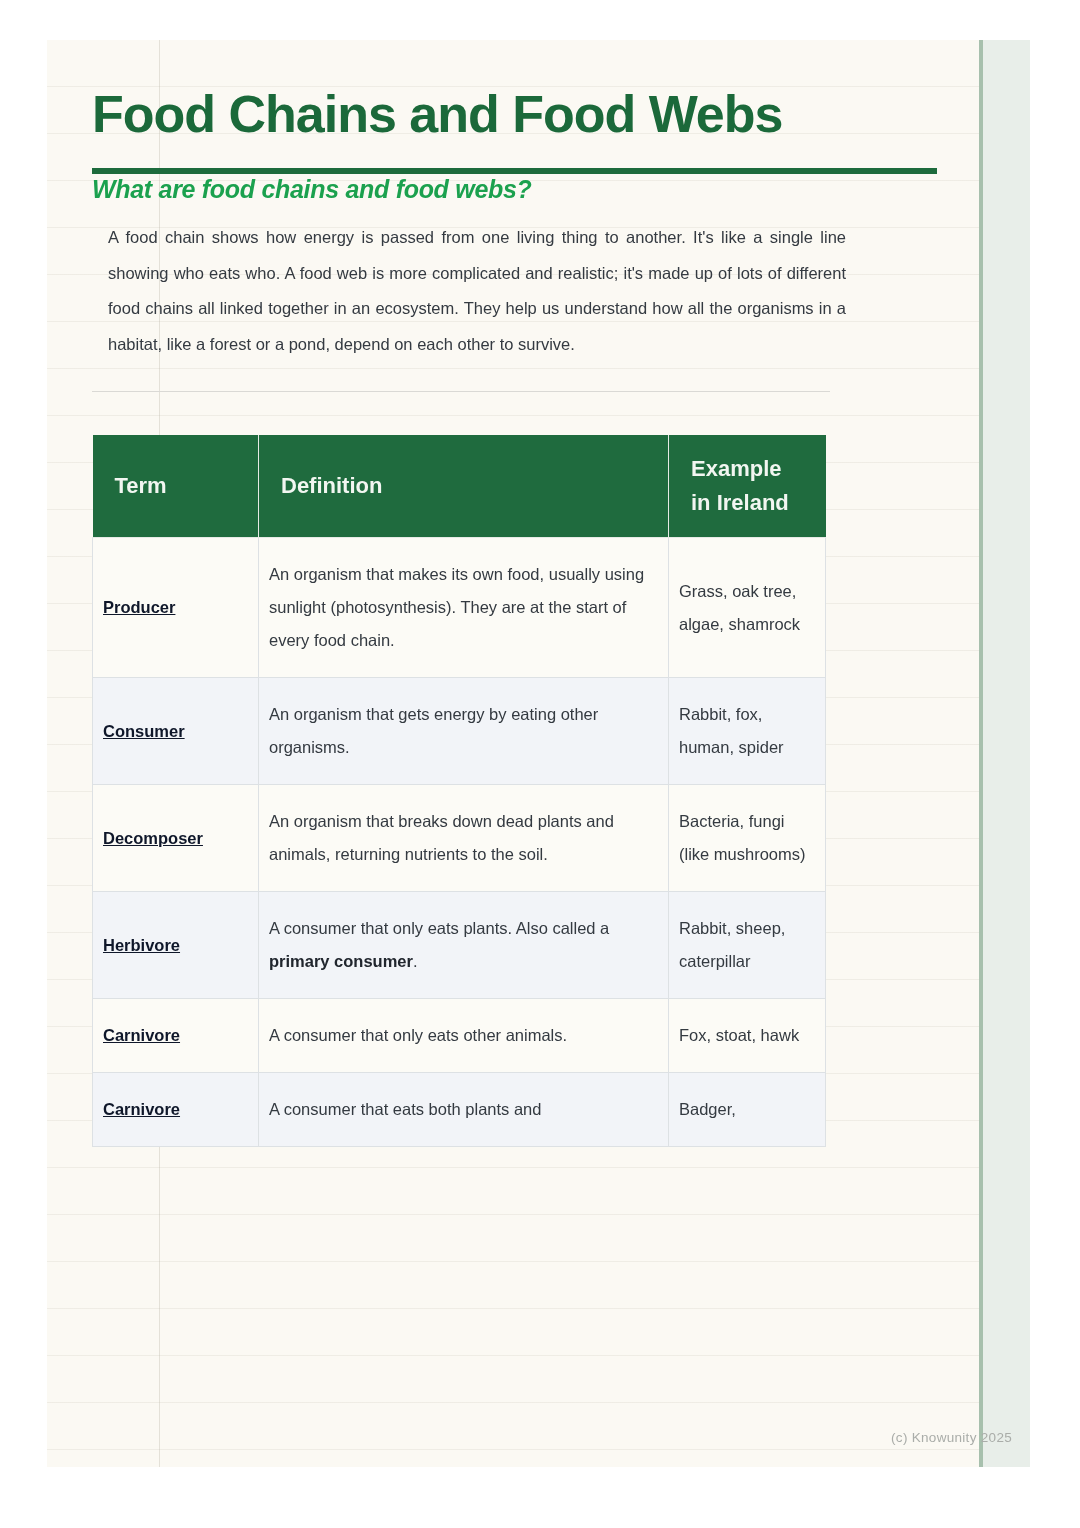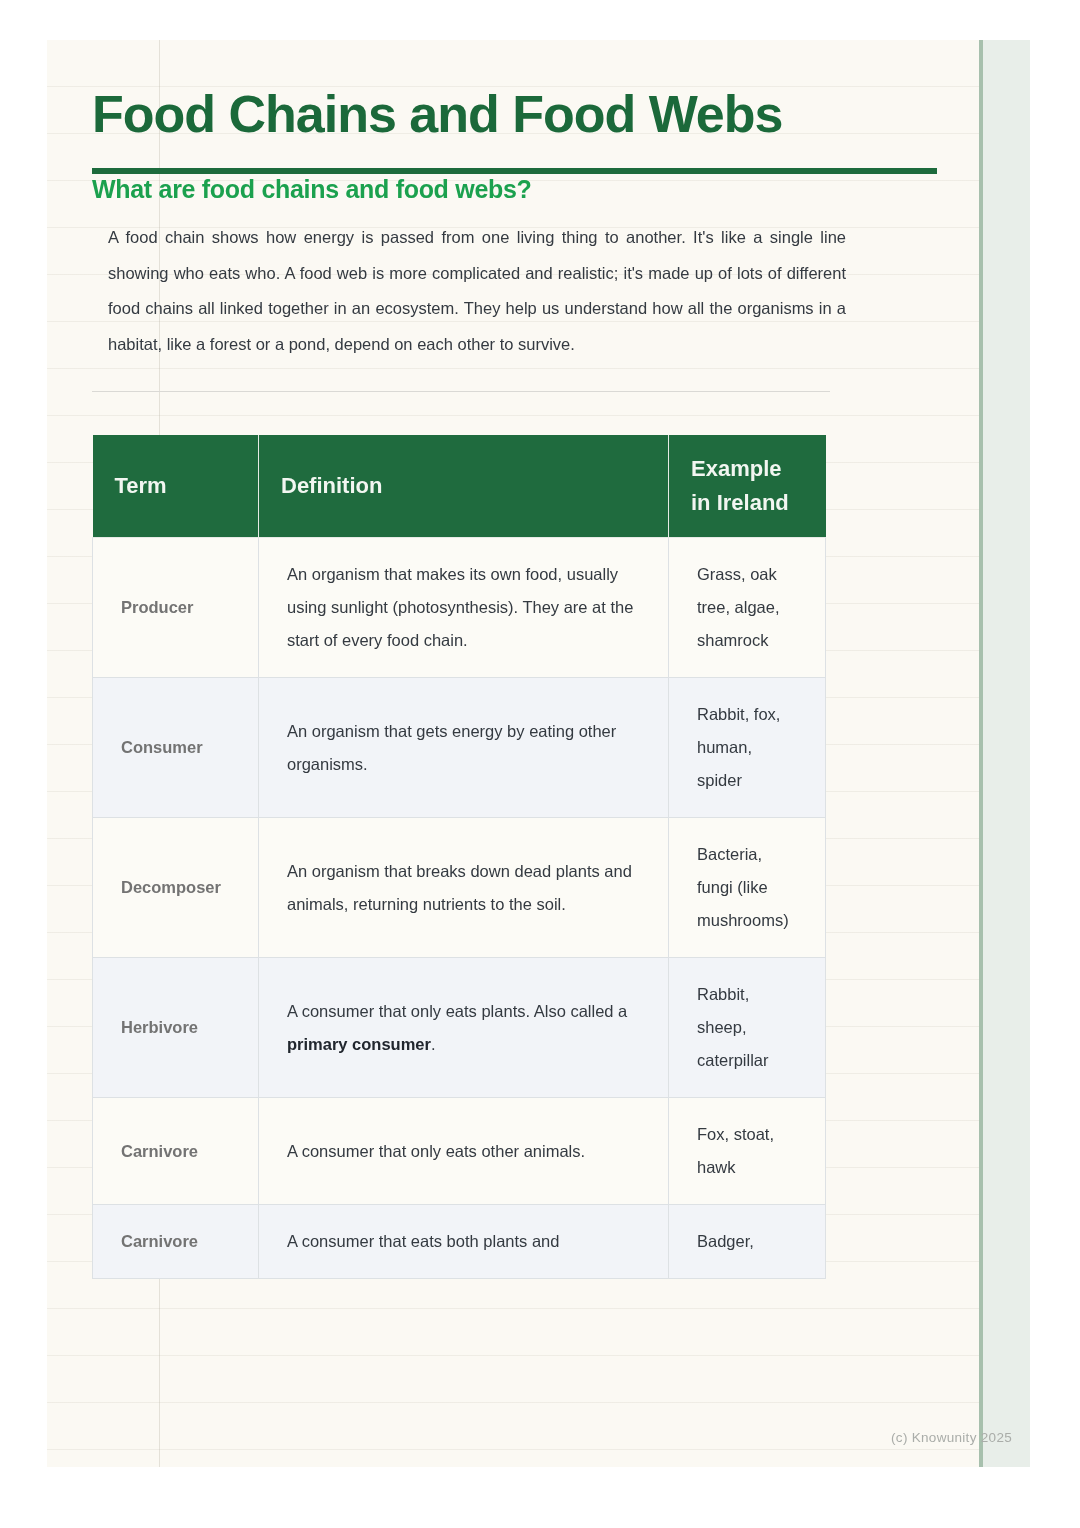--- a/index.html
+++ b/index.html
@@ -57,21 +57,21 @@
     background: #1d6b3c;
   }
   h2.section-heading {
     margin: 0;
     font-size: 25px;
     line-height: 30px;
     font-weight: 700;
     letter-spacing: -0.3px;
     color: #1ba14e;
   }
-  .intro-heading { margin-top: 52px; }
+  .intro-heading { margin-top: 52px; font-style: italic; }
   .key-terms-heading { margin-top: 40px; }
   p.body-text {
     margin: 16px;
     width: 738px;
     font-size: 16.5px;
     line-height: 35.5px;
     color: #343a41;
     text-align: justify;
   }
   .intro-paragraph { margin-top: 28px; }
@@ -105,29 +105,30 @@
     border: 1.5px solid #e6eae5;
     border-top: none;
   }
   .terms-table th:first-child { border-left: none; }
   .terms-table th:last-child { border-right: none; }
   .terms-table td {
     font-size: 16.5px;
     line-height: 33px;
     color: #343a41;
     vertical-align: middle;
-    padding: 20px 28px;
+    padding: 20px 10px;
     border: 1px solid #dde1e4;
     box-sizing: border-box;
   }
   .terms-table tbody tr:nth-child(odd) td { background: #fcfbf6; }
   .terms-table tbody tr:nth-child(even) td { background: #f2f4f8; }
   .terms-table .term-cell {
     font-weight: 700;
-    color: #737373;
+    color: #0f172a;
+    text-decoration: underline;
   }
   .terms-table .def-cell .bold { font-weight: 700; color: #21262e; }
   .watermark {
     position: absolute;
     top: 1390px;
     right: 18px;
     font-size: 13.5px;
     letter-spacing: 0.3px;
     color: #aaada9;
     z-index: 3;

